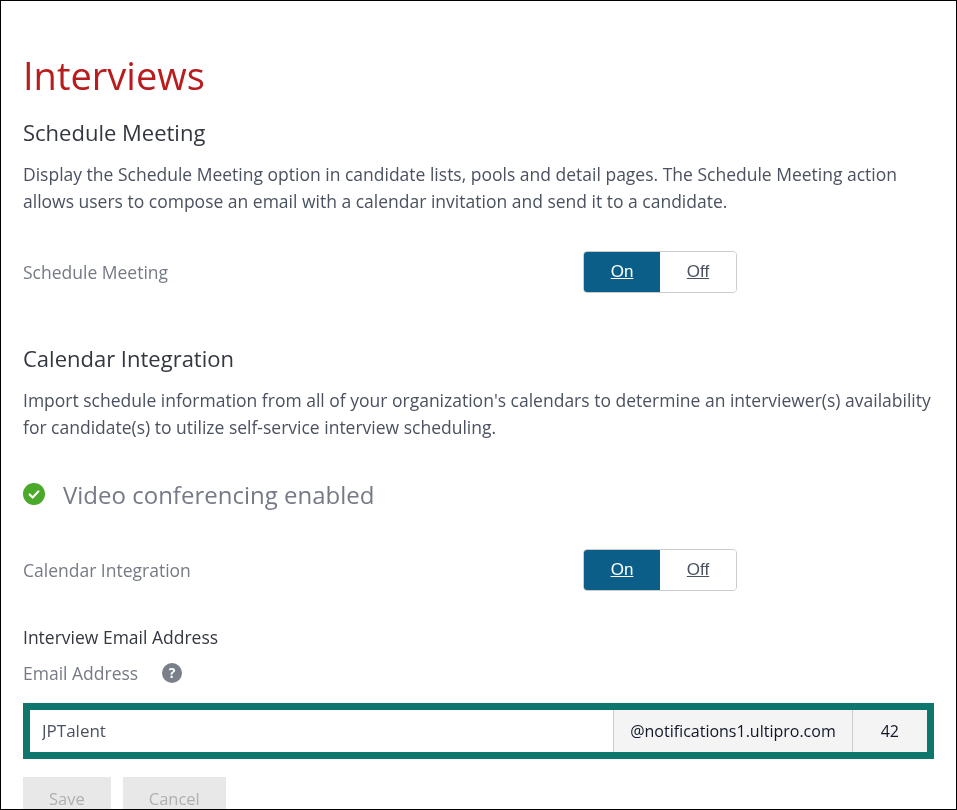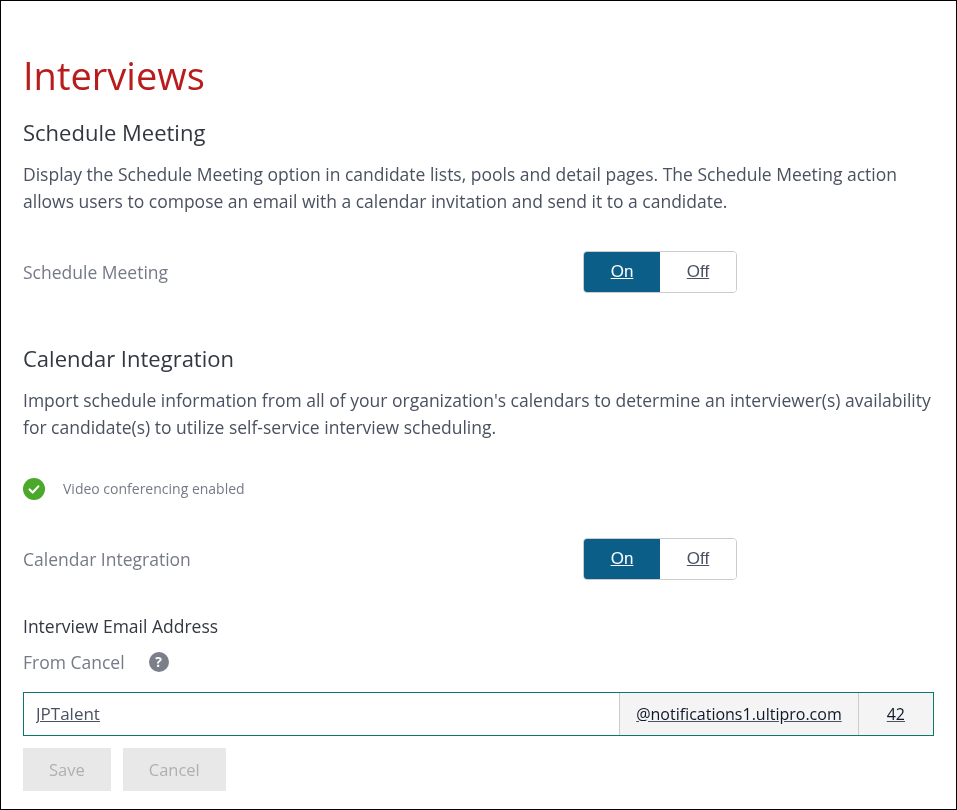--- a/index.html
+++ b/index.html
@@ -82,21 +82,21 @@
       align-items: center;
       justify-content: center;
       margin-right: 18px;
       flex-shrink: 0;
     }
     .check-icon svg {
       width: 14px;
       height: 14px;
     }
     .status-text {
-      font-size: 14px;
+      font-size: 24px;
       color: #757a86;
     }
     .section-2 .toggle-row {
       margin-bottom: 34px;
     }
     .sub-heading {
       font-size: 17.5px;
       color: #333740;
       margin-bottom: 12px;
     }
@@ -118,24 +118,23 @@
       color: #fff;
       display: flex;
       align-items: center;
       justify-content: center;
       font-size: 14px;
       font-weight: bold;
       cursor: pointer;
     }
     .input-group {
       display: flex;
-      border: 1px solid #0f766e;
-      margin-bottom: 12px;
+      border: 7px solid #0f766e;
+      margin-bottom: 18px;
       width: 100%;
-      text-decoration: underline;
     }
     .text-input {
       flex: 1;
       border: none;
       padding: 10px 12px;
       font-size: 17px;
       color: #4a5160;
       outline: none;
       font-family: inherit;
       height: 42px;
@@ -199,21 +198,21 @@
     <div class="toggle-label">Calendar Integration</div>
     <div class="toggle-group">
       <button class="toggle-btn active">On</button>
       <button class="toggle-btn">Off</button>
     </div>
   </div>
 
   <div class="sub-heading">Interview Email Address</div>
 
   <div class="field-label-row">
-    <span class="field-label">From Cancel</span>
+    <span class="field-label">Email Address</span>
     <span class="help-icon">?</span>
   </div>
 
   <div class="input-group">
     <input type="text" class="text-input" value="JPTalent" style="">
     <span class="addon">@notifications1.ultipro.com</span>
     <span class="addon count">42</span>
   </div>
 
   <div class="button-row">

